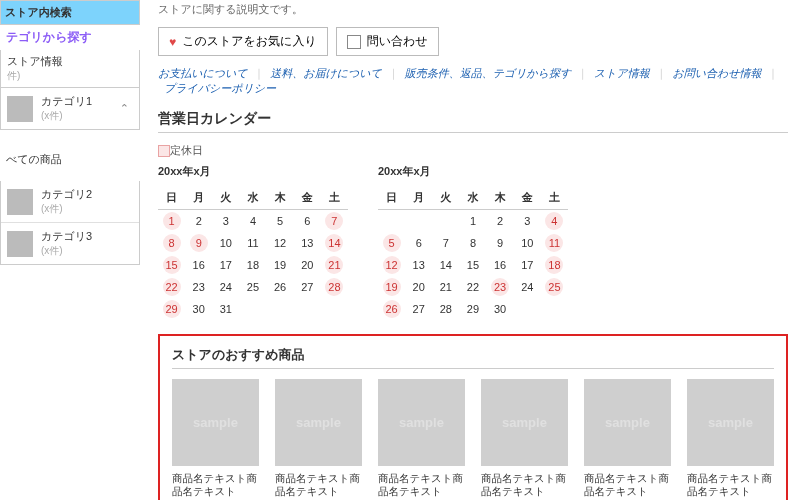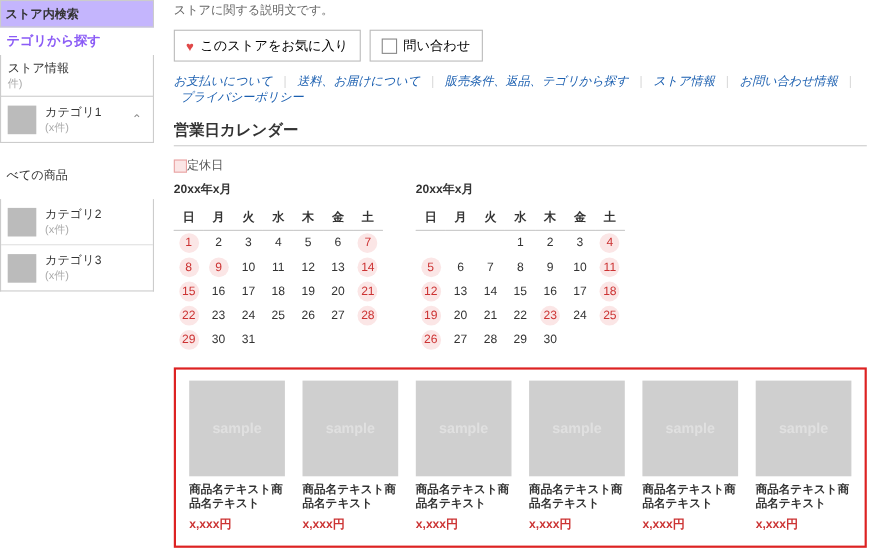--- a/index.html
+++ b/index.html
@@ -59,21 +59,21 @@
   }
   .side-allitems {
     padding: 8px 6px 14px;
     font-size: 11px;
   }
   .side-box-top {
     border-bottom: 1px solid #ccc;
     font-weight: bold;
     padding: 4px 4px;
     font-size: 11px;
-    background: #c4b5fd;
+    background: #7dd3fc;
     border: 1px solid #ccc;
   }
 
   
   .main {
     flex: 1;
     padding: 0 12px 12px 18px;
     min-width: 0;
   }
   .store-desc {
@@ -163,21 +163,21 @@
     display: flex; gap: 16px;
   }
   .reco-item { width: 90px; flex:1; }
   .reco-thumb {
     width: 100%; aspect-ratio:1/1;
     background:#cfcfcf;
     display:flex; align-items:center; justify-content:center;
     color:#e0e0e0; font-size:13px; font-weight:bold;
     margin-bottom:6px;
   }
-  .reco-name { font-size:10.5px; color:#333; line-height:1.3; margin-bottom:3px; word-break:break-all;font-weight:bold;}
+  .reco-name { font-size:10.5px; color:#333; line-height:1.3; margin-bottom:3px; word-break:break-all;}
   .reco-price { font-size:11px; color:#c33; font-weight:bold; }
 </style>
 </head>
 <body>
 
 <div class="page">
 
   <div class="sidebar">
     <div class="side-box-top">ストア内検索</div>
 
@@ -364,20 +364,21 @@
                 <td class=""><span class="dc">30</span></td>
                 <td class=""></td>
                 <td class="sat"></td>
               </tr>
             </tbody>
           </table>
         </div>
       </div>
 
     <div class="reco-wrap">
+      <div class="reco-title">ストアのおすすめ商品</div>
       <div class="reco-items">
           <div class="reco-item">
             <div class="reco-thumb">sample</div>
             <div class="reco-name">商品名テキスト商品名テキスト</div>
             <div class="reco-price">x,xxx円</div>
           </div>
           <div class="reco-item">
             <div class="reco-thumb">sample</div>
             <div class="reco-name">商品名テキスト商品名テキスト</div>
             <div class="reco-price">x,xxx円</div>

